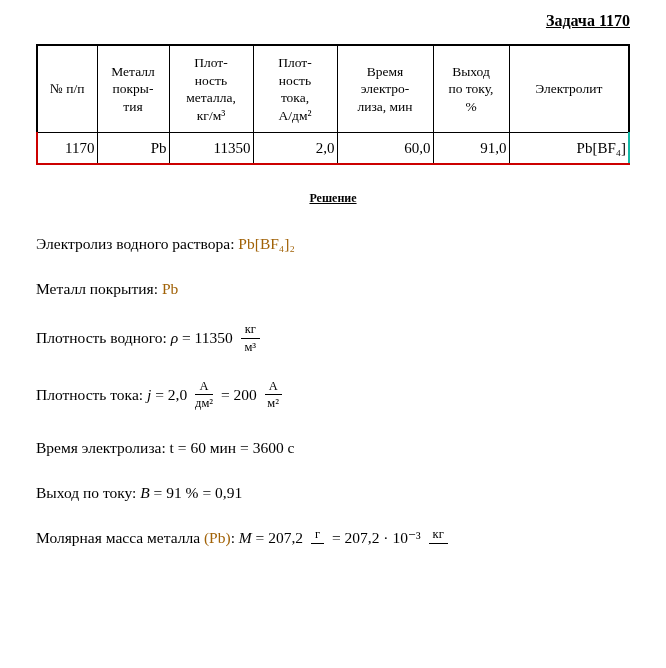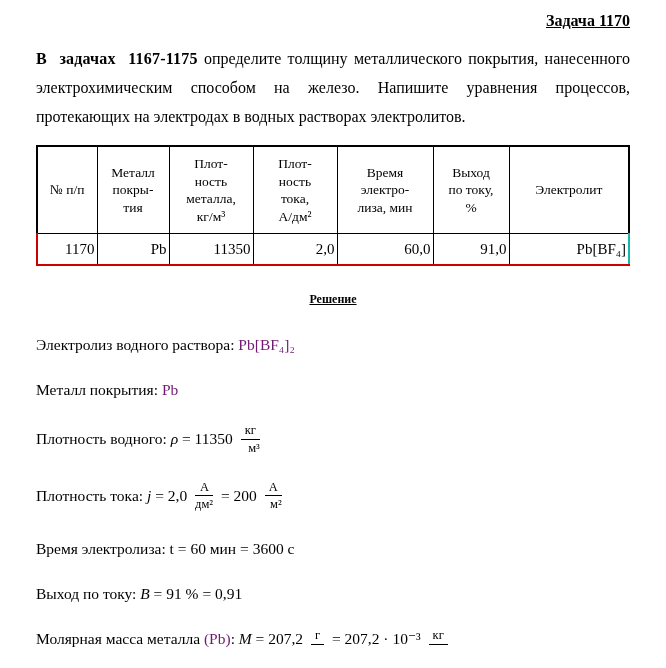--- a/index.html
+++ b/index.html
@@ -31,37 +31,36 @@
   table.problem tbody td{border-bottom:2px solid #cc0000;}
   table.problem tbody td:first-child{border-left:2px solid #cc0000;}
   table.problem tbody td:last-child{border-right:2px solid #14b8a6;}
   .col1{width:60px}.col2{width:72px}.col3{width:84px}.col4{width:84px}
   .col5{width:96px}.col6{width:76px}.col7{width:120px}
   .solution-heading{
     font-size:12px;font-weight:bold;text-align:center;
     text-decoration:underline;margin:26px 0 28px 0;
   }
   .sol-line{font-size:15.5px;margin:25px 0;line-height:20px;}
-  .red{color:#701a75;}
+  .red{color:#a16207;}
   i.mvar{font-family:"Liberation Serif",serif;font-style:italic;}
   .frac{
-    display:inline-block;vertical-align:middle;text-align:right;
+    display:inline-block;vertical-align:middle;text-align:center;
     font-size:12.5px;line-height:1.15;margin:0 4px;position:relative;top:-2px;font-family:Liberation Serif, serif;
   }
   .frac .num{display:block;border-bottom:1px solid #000;padding:0 4px 1px 4px;}
   .frac .den{display:block;padding-top:1px;min-height:2px;}
 </style>
 </head>
 <body>
 
 <div class="page">
 
   <div class="title">Задача 1170</div>
 
-  <p class="intro"><b>В задачах 1167-1175</b> <span>определите толщину металлического покрытия, нанесенного электрохимическим способом на железо. Напишите уравнения процессов, протекающих на электродах в водных растворах электролитов.</span></p>
 
   <table class="problem">
     <colgroup>
       <col class="col1">
         <col class="col2">
         <col class="col3">
         <col class="col4">
       <col class="col5">
         <col class="col6">
         <col class="col7">

